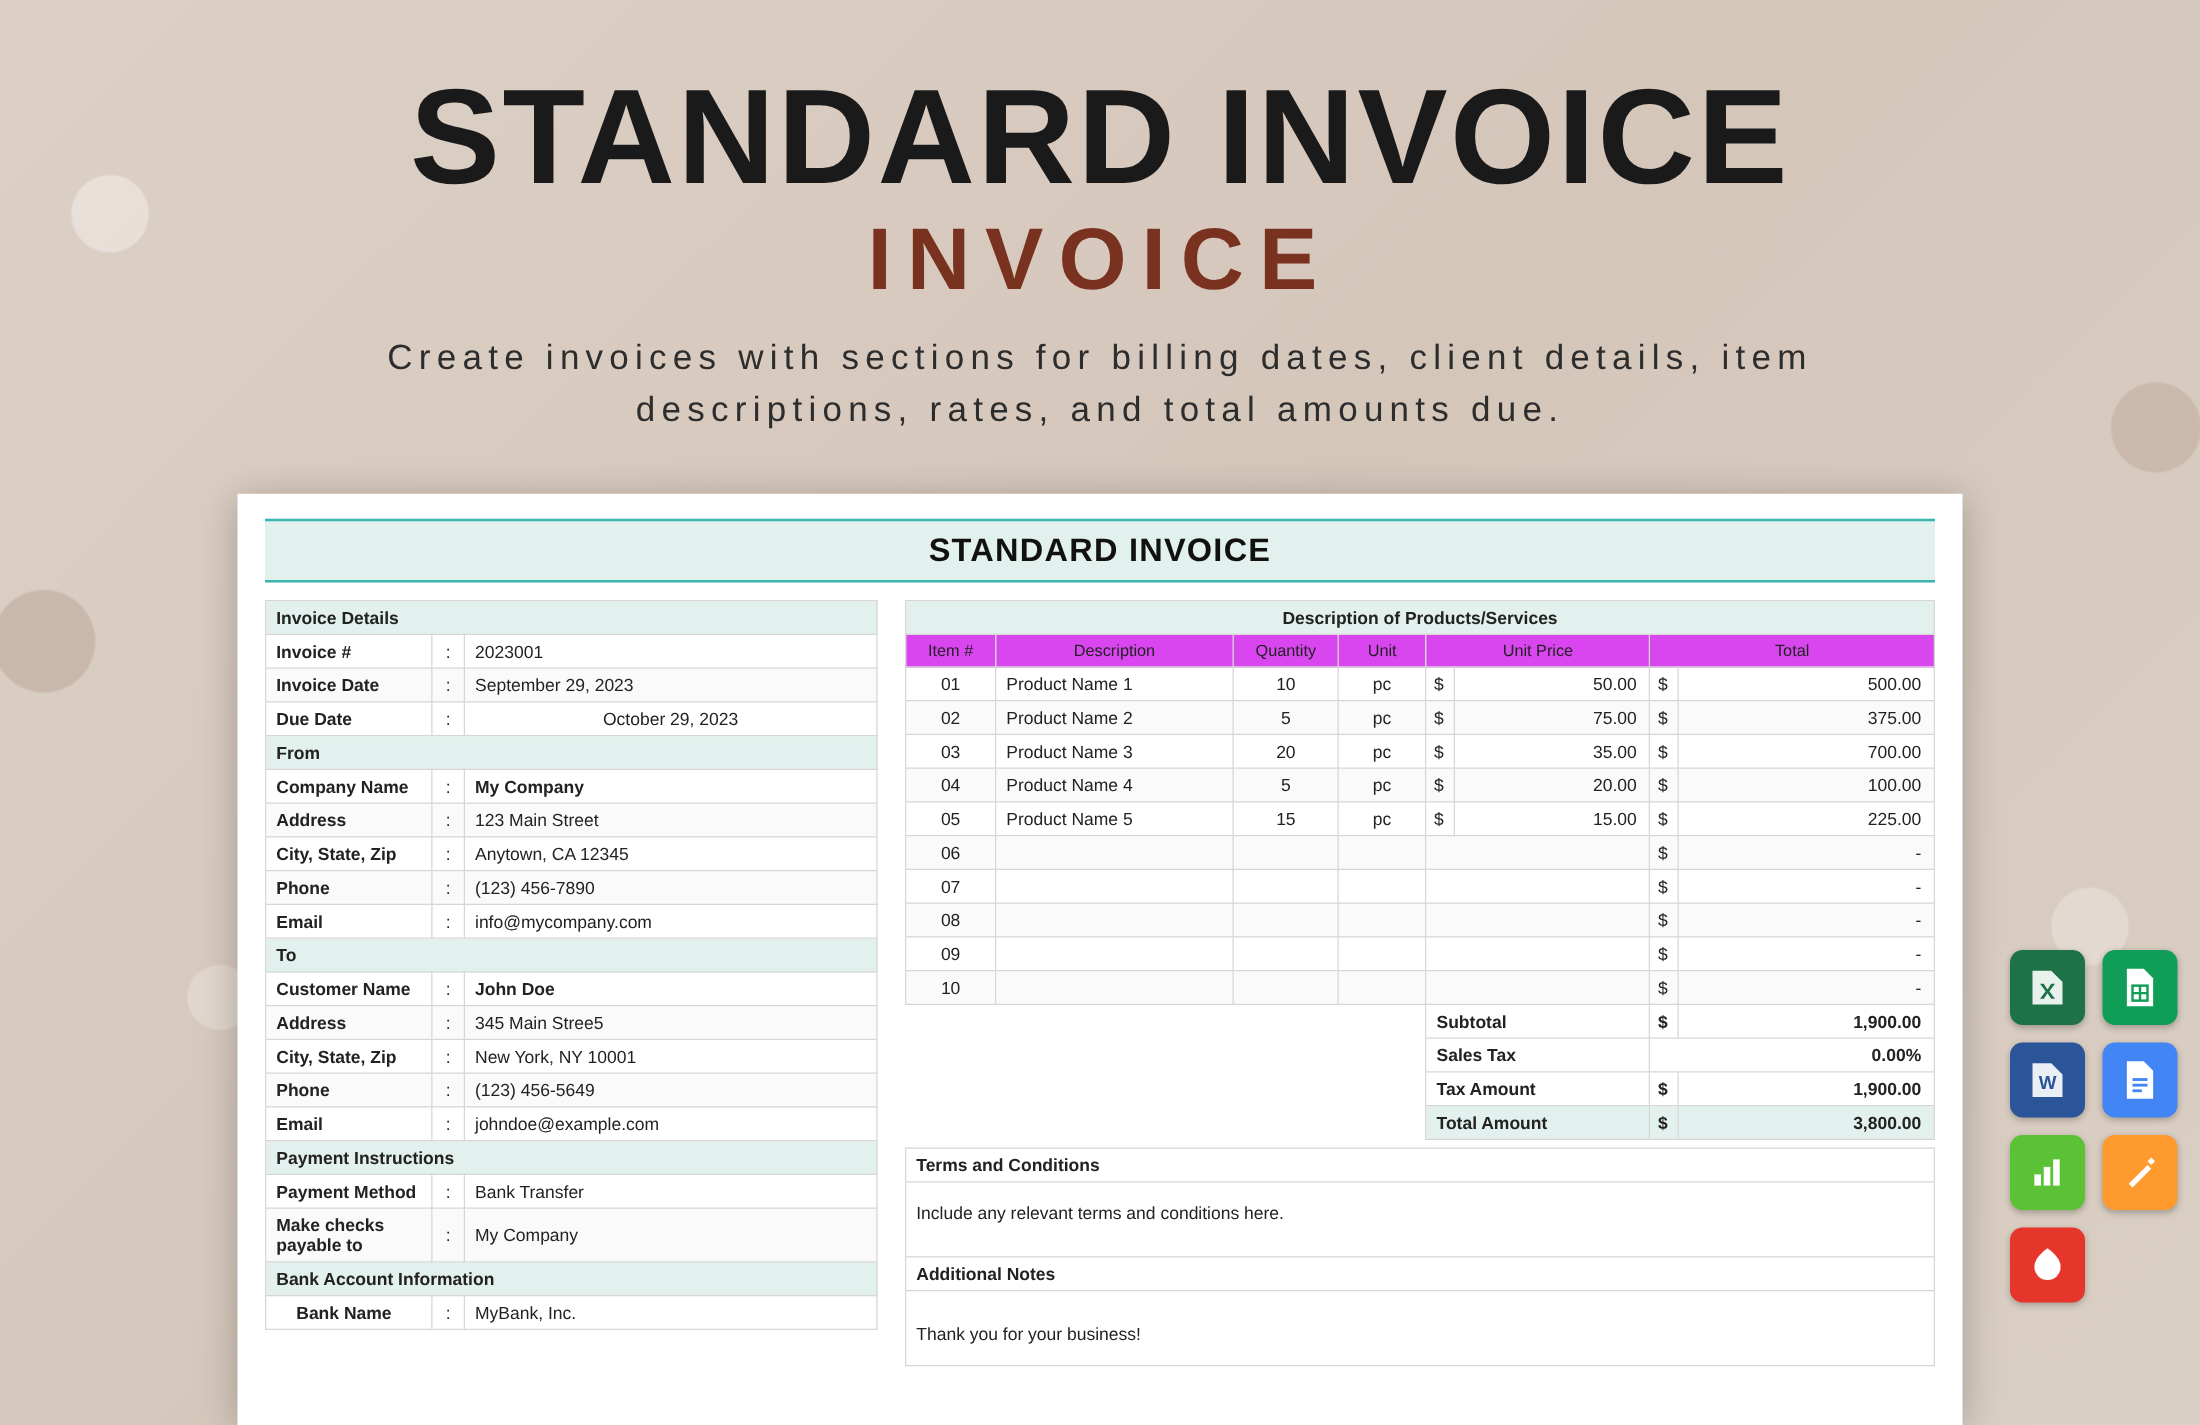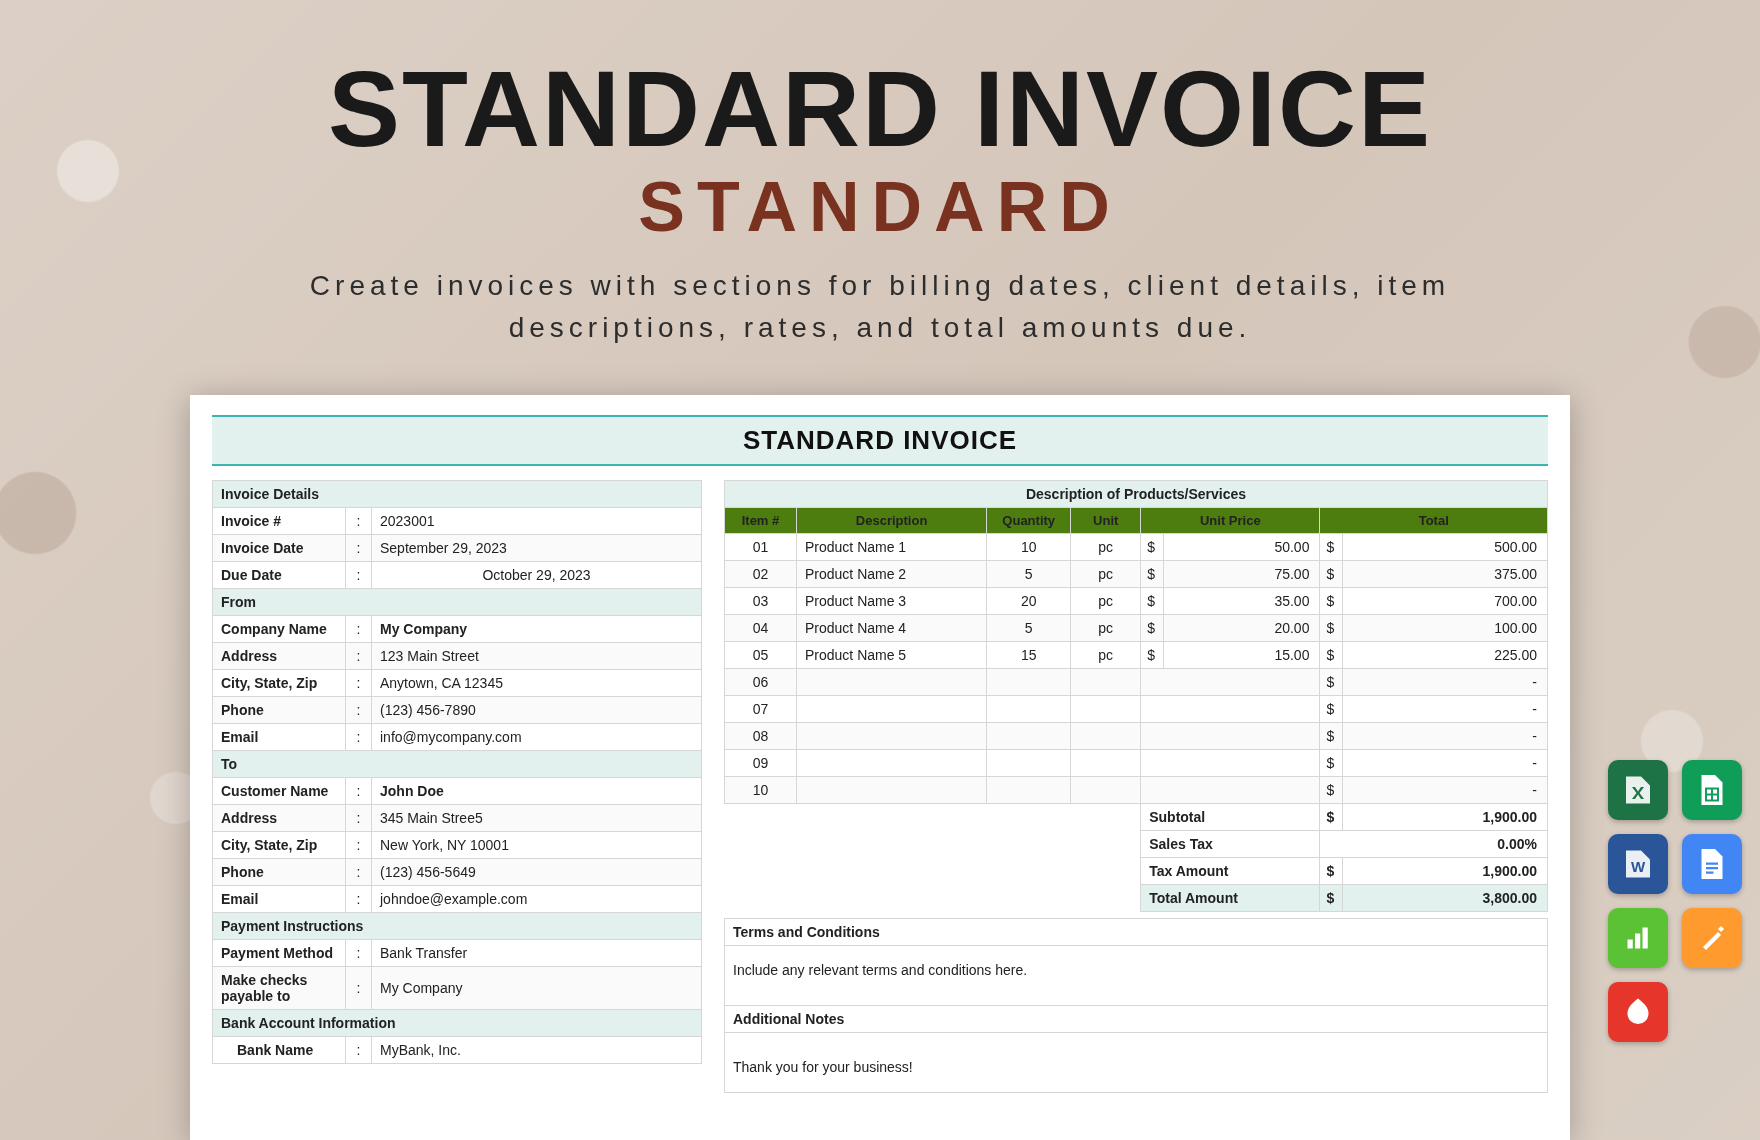--- a/index.html
+++ b/index.html
@@ -15,21 +15,21 @@
 .title{font-size:108px;font-weight:900;letter-spacing:2px;color:#1a1a1a;line-height:1}
 .subtitle{font-size:70px;font-weight:700;letter-spacing:12px;color:#7a3220;margin-top:4px}
 .tagline{font-size:28px;color:#2d2d2d;letter-spacing:5px;margin-top:18px;line-height:1.5;font-weight:400}
 .sheet{position:absolute;left:190px;top:395px;width:1380px;height:745px;background:#fff;box-shadow:0 4px 30px rgba(0,0,0,.25);padding:20px 22px}
 .sheet-title{background:#e3f1ee;border-top:2px solid #3ab5b0;border-bottom:2px solid #3ab5b0;text-align:center;font-size:26px;font-weight:900;letter-spacing:1px;padding:8px 0;color:#111}
 .cols{display:flex;gap:22px;margin-top:14px}
 .left{width:490px}
 .right{flex:1}
 table{width:100%;border-collapse:collapse;font-size:14px;color:#222}
 td,th{border:1px solid #d6d6d6;padding:5px 8px;height:26px}
-th{background:#4d7c0f;font-weight:700;text-align:center}
+th{background:#d946ef;font-weight:400;text-align:center}
 .section-head td{background:#e3f1ee;font-weight:700}
 .alt td{background:#fafafa}
 .lbl{width:133px;font-weight:700}
 .colon{width:26px;text-align:center}
 .val{}
 .right th{font-size:13px}
 .num{text-align:center}
 .money{text-align:right;padding-right:10px}
 .cur{text-align:left;width:18px;padding-left:6px}
 .totals td{font-weight:700}
@@ -47,21 +47,21 @@
 .pages{background:#ff9a2e}
 .pdf{background:#e6352b;grid-column:1}
 </style>
 </head>
 <body>
 
 <div class="bg-texture"></div>
 
 <div class="hero">
   <div class="title">STANDARD INVOICE</div>
-  <div class="subtitle">STANDARD</div>
+  <div class="subtitle">INVOICE</div>
   <div class="tagline">
     <span>Create invoices with sections for billing dates, client details, item</span><br>
     <span>descriptions, rates, and total amounts due.</span>
   </div>
 </div>
 
 <div class="sheet">
   <div class="sheet-title">STANDARD INVOICE</div>
   <div class="cols">
     <div class="left">

